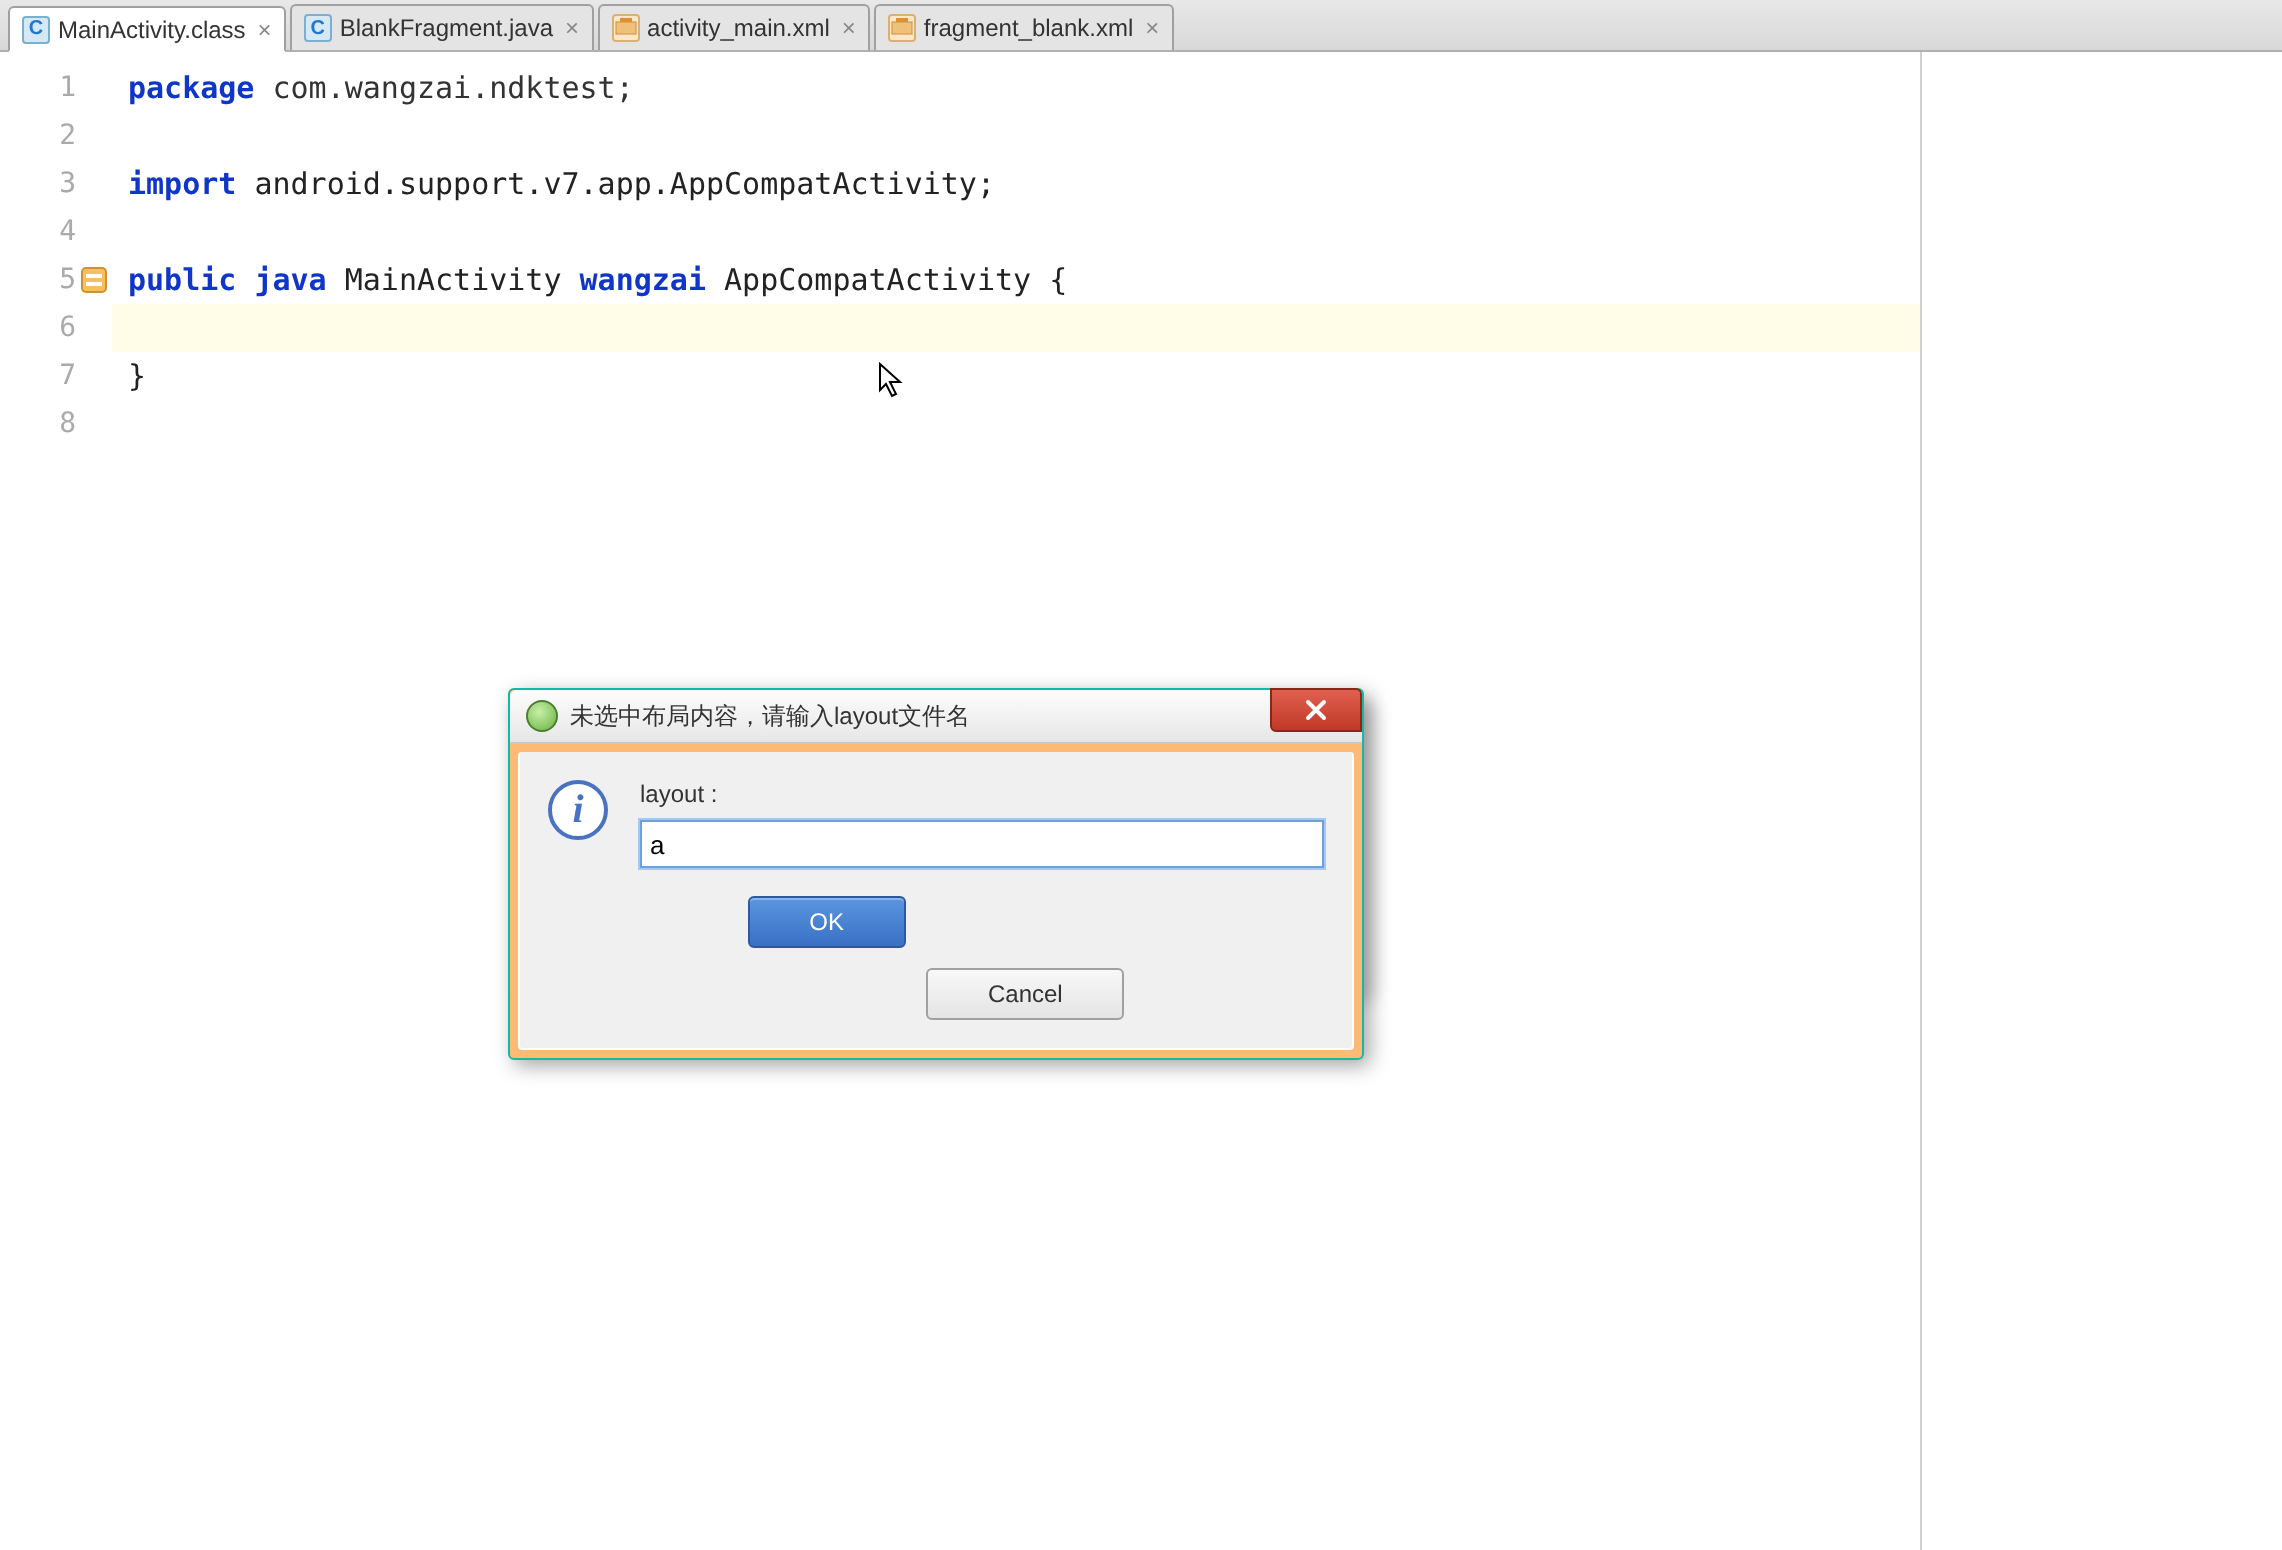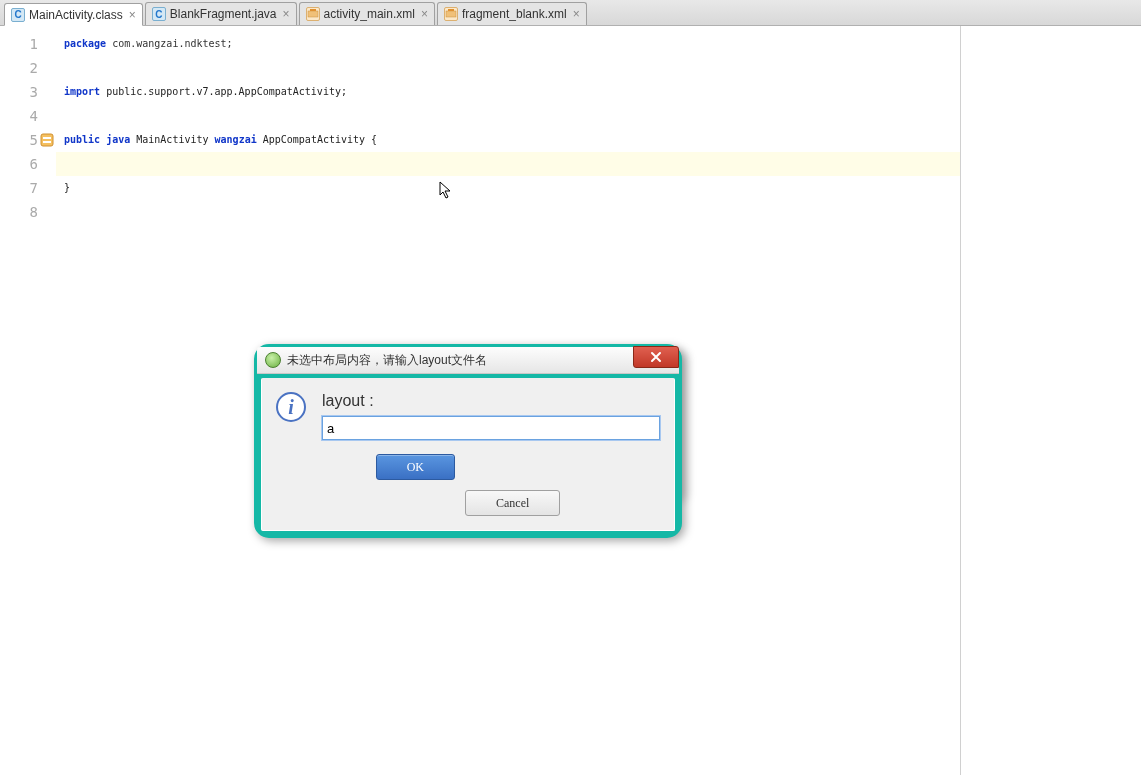--- a/index.html
+++ b/index.html
@@ -96,21 +96,21 @@
       width: 14px;
       height: 14px;
       top: 5px;
     }
     .gutter-icon svg { display:block; }
     .code-area {
       flex: 1;
       padding-top: 6px;
       background: #ffffff;
       font-family: "Consolas", "Monaco", monospace;
-      font-size: 10px;
+      font-size: 15px;
       line-height: 24px;
       position: relative;
       border-right: 1px solid #d0d0d0;
       max-width: 905px;
     }
     .code-line {
       height: 24px;
       padding-left: 8px;
       white-space: pre;
       color: #222;
@@ -136,23 +136,23 @@
       height: 152px;
       background: rgba(0,0,0,0.15);
       border-radius: 8px;
       filter: blur(4px);
     }
     .dialog {
       position: absolute;
       left: 254px;
       top: 344px;
       width: 428px;
-      background: #14b8a6;
-      border: 3px solid #14b8a6;
-      border-radius: 15px;
+      background: #fdba74;
+      border: 1px solid #14b8a6;
+      border-radius: 3px;
       box-shadow: 3px 3px 10px rgba(0,0,0,0.35);
     }
     .dialog-titlebar {
       height: 27px;
       background: linear-gradient(#fdfdfd, #e6e6e6);
       border-bottom: 1px solid #c8c8c8;
       display: flex;
       align-items: center;
       padding: 0 4px 0 8px;
       border-radius: 3px 3px 0 0;
@@ -214,21 +214,21 @@
       font-style: italic;
       font-weight: bold;
       font-size: 20px;
       flex-shrink: 0;
       background: #fff;
     }
     .dialog-fields {
       flex: 1;
     }
     .dialog-label {
-      font-size: 16px;
+      font-size: 12px;
       color: #333;
       margin-bottom: 6px;
     }
     .dialog-input {
       width: 100%;
       height: 24px;
       border: 1px solid #6aa2e0;
       background: #ffffff;
       padding: 2px 4px;
       font-size: 13px;
@@ -240,21 +240,20 @@
       justify-content: center;
       gap: 10px;
     }
     .btn {
       min-width: 60px;
       height: 26px;
       border-radius: 3px;
       font-size: 12px;
       cursor: pointer;
       padding: 0 30px;
-      font-family: Liberation Serif, serif;
     }
     .btn-primary {
       background: linear-gradient(#5a96e0, #3a70c4);
       border: 1px solid #2c5aa0;
       color: #ffffff;
       box-shadow: inset 0 1px 0 rgba(255,255,255,0.3);
     }
     .btn-secondary {
       background: linear-gradient(#f8f8f8, #e4e4e4);
       border: 1px solid #a0a0a0;
@@ -314,21 +313,21 @@
           </svg>
       </span>
     </div>
     <div class="line-num">6</div>
     <div class="line-num">7</div>
     <div class="line-num">8</div>
   </div>
   <div class="code-area">
     <div class="code-line"><span class="kw">package</span><span class="pkg"> com.wangzai.ndktest;</span></div>
     <div class="code-line"></div>
-    <div class="code-line"><span class="kw">import</span><span> public.support.v7.app.AppCompatActivity;</span></div>
+    <div class="code-line"><span class="kw">import</span><span> android.support.v7.app.AppCompatActivity;</span></div>
     <div class="code-line"></div>
     <div class="code-line"><span class="kw">public</span> <span class="kw">java</span><span> MainActivity </span><span class="kw">wangzai</span><span> AppCompatActivity {</span></div>
     <div class="code-line highlight-line"></div>
     <div class="code-line">}</div>
     <div class="code-line"></div>
     <div class="cursor-arrow">
       <svg width="14" height="18" viewBox="0 0 14 18">
           <path d="M1 1 L1 14 L4 11 L7 17 L9 16 L6 10 L11 10 Z" fill="#fff" stroke="#000" stroke-width="1"></path>
         </svg>
     </div>

